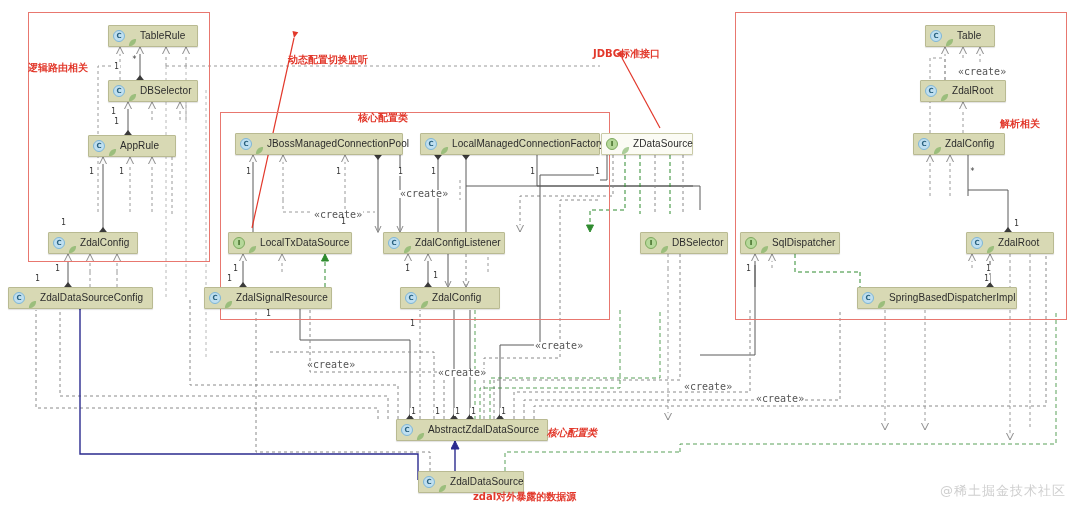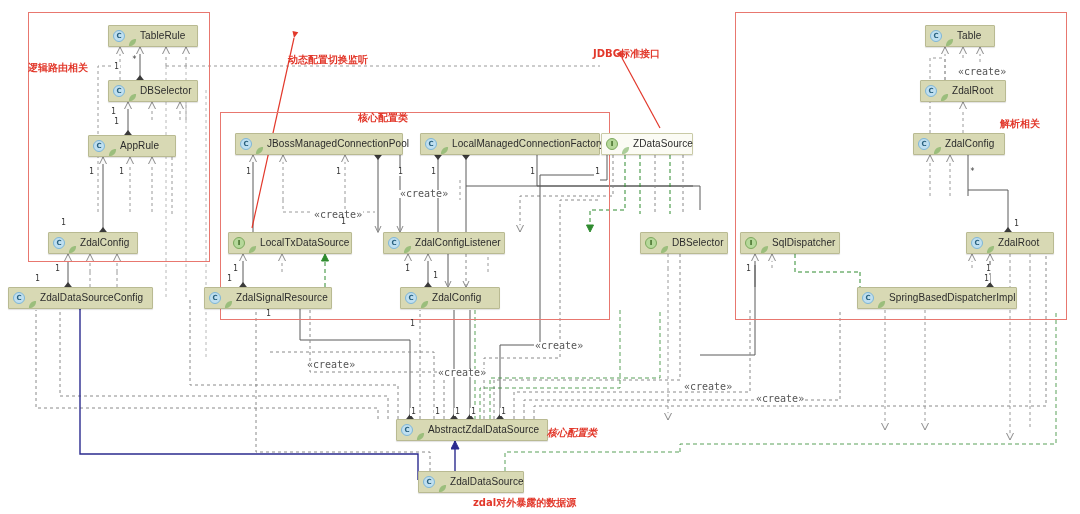--- a/index.html
+++ b/index.html
@@ -485,16 +485,17 @@
       <div class="mult" style="left: 500px; top: 408px;">1</div>
     </div>
 
   <div id="annos">
       <div class="redlabel" style="left: 28px; top: 62px;">逻辑路由相关</div>
       <div class="redlabel" style="left: 288px; top: 10px; margin-top: 44px;">动态配置切换监听</div>
       <div class="redlabel" style="left: 358px; top: 112px;">核心配置类</div>
       <div class="redlabel" style="left: 593px; top: 48px;">JDBC标准接口</div>
       <div class="redlabel" style="left: 1000px; top: 118px;">解析相关</div>
       <div class="redlabel" style="left: 547px; top: 427px; font-style: italic;">核心配置类</div>
-      <div class="redlabel" style="left: 473px; top: 491px; margin-top: 6px;">zdal对外暴露的数据源</div>
+      <div class="redlabel" style="left: 473px; top: 491px;">zdal对外暴露的数据源</div>
     </div>
 
+  <div class="watermark">@稀土掘金技术社区</div>
 </div>
 
 </body></html>

